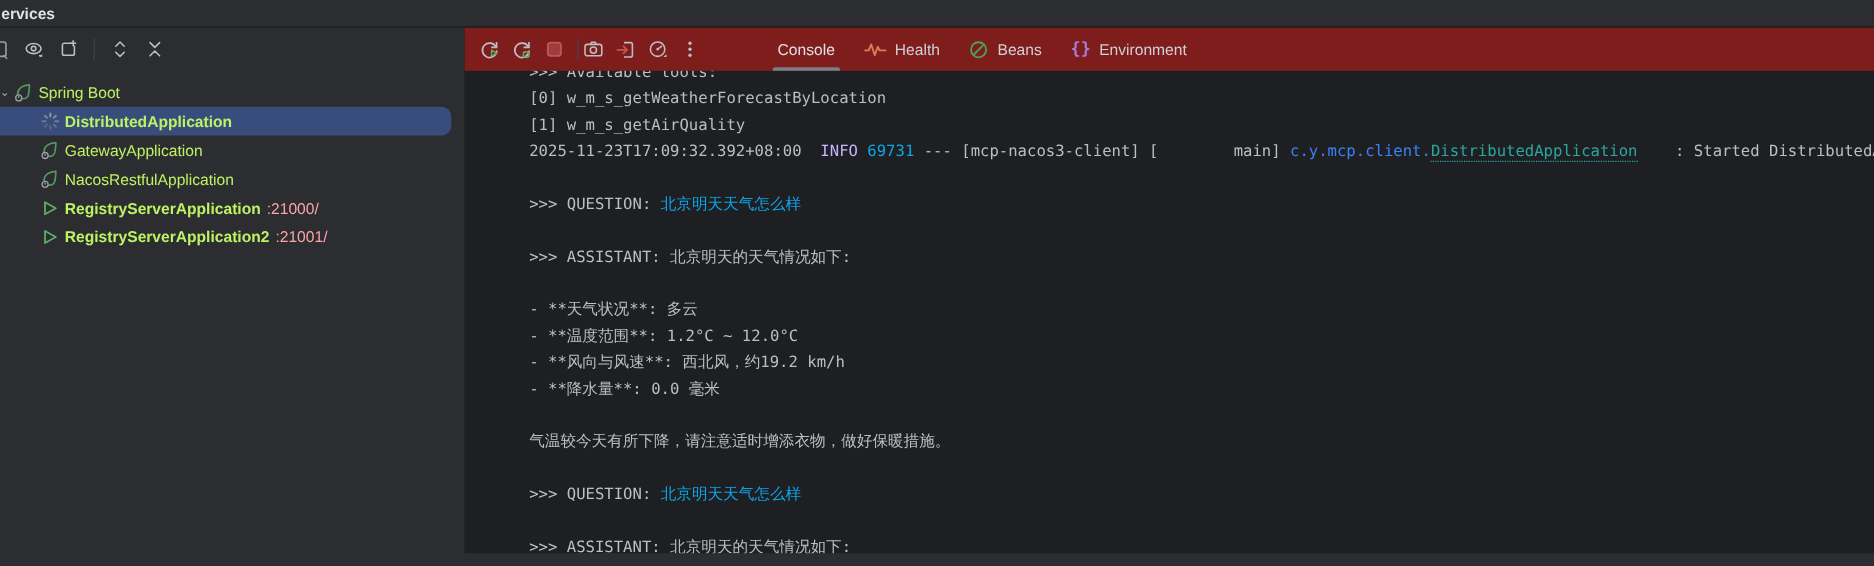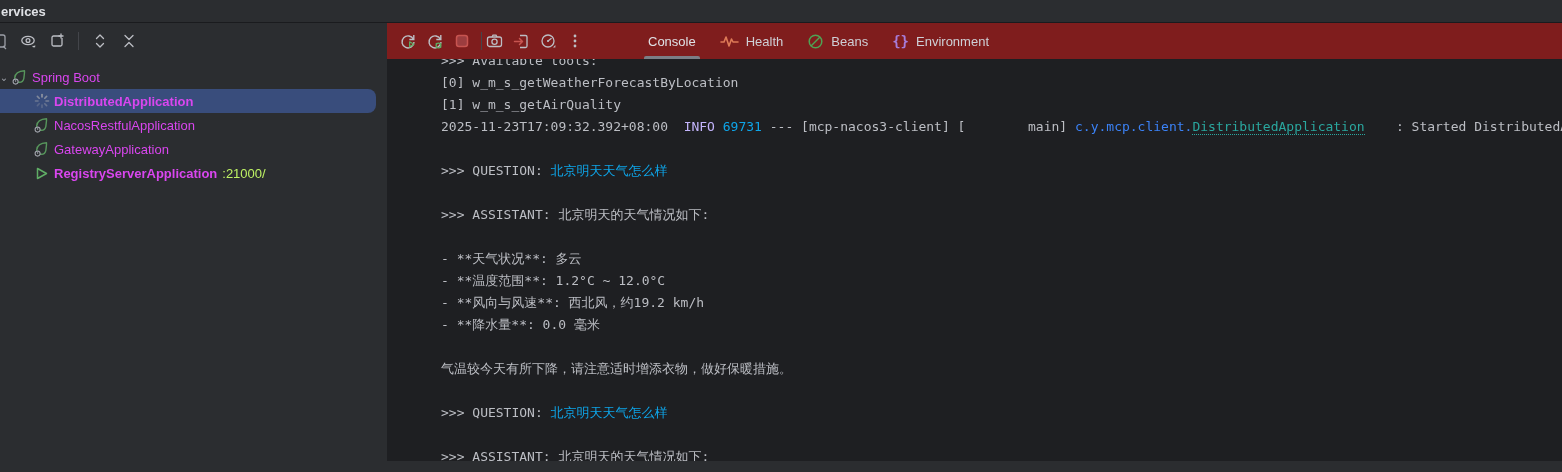--- a/index.html
+++ b/index.html
@@ -18,23 +18,23 @@
   .tbtn.clipped { margin-left:-11px; }
   .vdiv { width:1px; height:18px; background:#43454a; margin:0 2px; flex:0 0 auto; }
 
   .tree { padding-top:6px; font-size:13px; }
   .trow { height:24px; display:flex; align-items:center; position:relative; cursor:default; }
   .trow .sel-bg { position:absolute; left:0; top:0; height:24px; width:376px; background:#394d7c; border-radius:0 8px 8px 0; }
   .trow > * { position:relative; }
   .chev { width:14px; text-align:center; color:#9da0a8; font-size:10px; margin-left:-3px; }
   .ticon { width:17px; height:17px; margin-right:4px; display:flex; align-items:center; justify-content:center; flex:0 0 auto; }
   .indent { width:33px; flex:0 0 33px; }
-  .tlabel { color:#d946ef; white-space:nowrap; }
+  .tlabel { color:#bef264; white-space:nowrap; }
   .tlabel.bold { font-weight:bold; }
-  .tport { color:#bef264; margin-left:5px; white-space:nowrap; }
+  .tport { color:#fca5a5; margin-left:5px; white-space:nowrap; }
 
   
   .panel { flex:1; background:#1e1f22; position:relative; overflow:hidden; }
   .con-toolbar { position:absolute; left:0; top:0; right:0; height:36px; background:#7f1d1d; display:flex; align-items:center; padding-left:11px; z-index:2; }
   .con-toolbar .tbtn { margin-right:7px; }
   .tabs { display:flex; align-items:center; margin-left:44px; height:36px; }
   .tab { display:flex; align-items:center; gap:7px; height:36px; padding:0 12px; position:relative; font-size:13px; color:#ced0d6; cursor:default; }
   .tab.active { color:#dfe1e5; }
   .tab .tab-underline { position:absolute; left:8px; right:8px; bottom:0; height:3px; border-radius:2px 2px 0 0; background:#7b7e85; }
   .braces { color:#a77dd8; font-size:14px; font-weight:bold; font-family:"DejaVu Sans Mono", monospace; }
@@ -125,42 +125,52 @@
         </div>
         <div class="trow">
           <span class="indent"></span>
           <span class="ticon">
             <svg width="17" height="17" viewBox="0 0 17 17">
               <path d="M13.5 1.8c-5.2.2-9.4 2.6-9.8 7.2a4.6 4.6 0 0 0 9.1.6c.4-3.7.9-6 .7-7.8z" fill="none" stroke="#57965c" stroke-width="1.4" stroke-linejoin="round"></path>
               <circle cx="4.6" cy="12.6" r="2.5" fill="#2b2d30" stroke="#9da0a8" stroke-width="1.1"></circle>
               <path d="M4.6 11.3v1.4" stroke="#9da0a8" stroke-width="1.1"></path>
             </svg>
           </span>
-          <span class="tlabel">NacosRestfulApplication</span>
+          <span class="tlabel">GatewayApplication</span>
         </div>
         <div class="trow">
           <span class="indent"></span>
           <span class="ticon">
             <svg width="17" height="17" viewBox="0 0 17 17">
               <path d="M13.5 1.8c-5.2.2-9.4 2.6-9.8 7.2a4.6 4.6 0 0 0 9.1.6c.4-3.7.9-6 .7-7.8z" fill="none" stroke="#57965c" stroke-width="1.4" stroke-linejoin="round"></path>
               <circle cx="4.6" cy="12.6" r="2.5" fill="#2b2d30" stroke="#9da0a8" stroke-width="1.1"></circle>
               <path d="M4.6 11.3v1.4" stroke="#9da0a8" stroke-width="1.1"></path>
             </svg>
           </span>
-          <span class="tlabel">GatewayApplication</span>
+          <span class="tlabel">NacosRestfulApplication</span>
         </div>
         <div class="trow">
           <span class="indent"></span>
           <span class="ticon">
             <svg width="15" height="15" viewBox="0 0 15 15">
               <path d="M3.5 2.5l9 5-9 5z" fill="none" stroke="#5fad65" stroke-width="1.5" stroke-linejoin="round"></path>
             </svg>
           </span>
           <span class="tlabel bold">RegistryServerApplication</span>
           <span class="tport">:21000/</span>
+        </div>
+        <div class="trow">
+          <span class="indent"></span>
+          <span class="ticon">
+            <svg width="15" height="15" viewBox="0 0 15 15">
+              <path d="M3.5 2.5l9 5-9 5z" fill="none" stroke="#5fad65" stroke-width="1.5" stroke-linejoin="round"></path>
+            </svg>
+          </span>
+          <span class="tlabel bold">RegistryServerApplication2</span>
+          <span class="tport">:21001/</span>
         </div>
       </div>
   </div>
 
   <div class="panel">
     <div class="con-toolbar">
       <div class="tbtn">
         <svg width="19" height="19" viewBox="0 0 19 19">
             <path d="M14.5 7.5A6 6 0 1 0 15 10" fill="none" stroke="#bcbec4" stroke-width="1.4"></path>
             <path d="M14.8 3v4.5h-4.5" fill="none" stroke="#bcbec4" stroke-width="1.4"></path>

